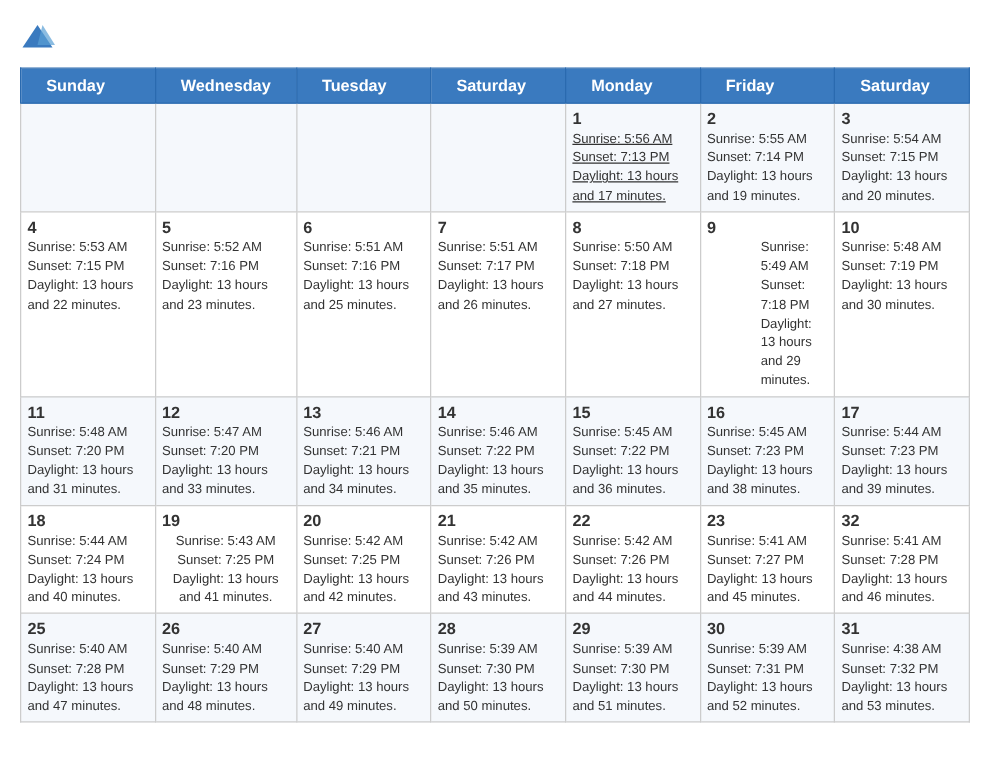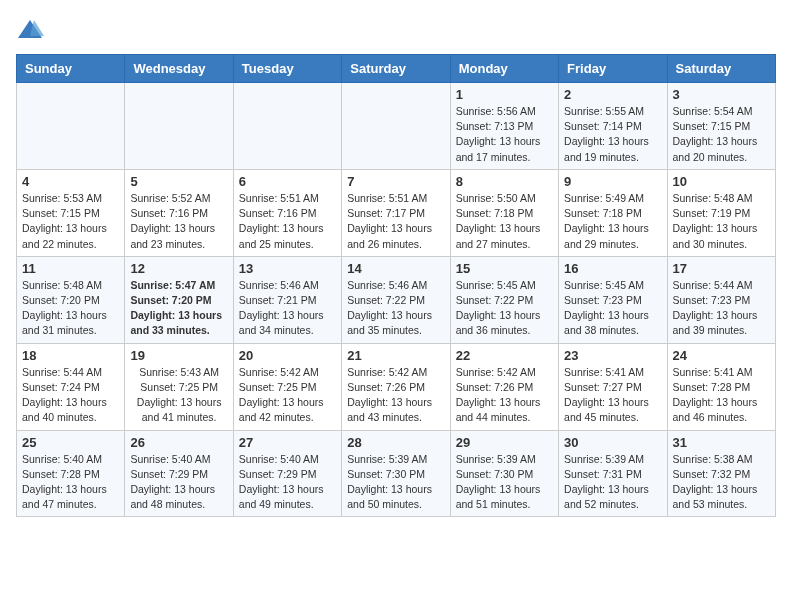--- a/index.html
+++ b/index.html
@@ -54,21 +54,21 @@
     }
     .calendar {
       width: 100%;
       border-collapse: collapse;
     }
     .calendar thead th {
       background-color: #3a7abf;
       color: #fff;
       font-size: 13px;
       font-weight: bold;
-      padding: 6px 8px;
+      padding: 6px 20px;
       border: 1px solid #2a6aaf;
       text-align: left;
     }
     .calendar tbody td {
       border: 1px solid #ccc;
       vertical-align: top;
       padding: 4px 5px;
       width: 108px;
       min-height: 80px;
       background: #fff;
@@ -130,21 +130,21 @@
       </tr>
   </thead>
   <tbody>
   <tr>
         <td class="empty-cell"></td>
         <td class="empty-cell"></td>
         <td class="empty-cell"></td>
         <td class="empty-cell"></td>
         <td>
           <span class="day-number">1</span>
-          <div class="day-info" style="white-space: pre-line;">Sunrise: 5:56 AM
+          <div class="day-info" style="white-space: pre-line; text-decoration: underline;">Sunrise: 5:56 AM
 Sunset: 7:13 PM
 Daylight: 13 hours
 and 17 minutes.</div>
         </td>
         <td>
           <span class="day-number">2</span>
           <div class="day-info" style="white-space: pre-line;">Sunrise: 5:55 AM
 Sunset: 7:14 PM
 Daylight: 13 hours
 and 19 minutes.</div>
@@ -188,21 +188,21 @@
         </td>
         <td>
           <span class="day-number">8</span>
           <div class="day-info" style="white-space: pre-line;">Sunrise: 5:50 AM
 Sunset: 7:18 PM
 Daylight: 13 hours
 and 27 minutes.</div>
         </td>
         <td>
           <span class="day-number">9</span>
-          <div class="day-info" style="white-space: pre-line;">Sunrise: 5:49 AM
+          <div class="day-info" style="white-space: pre-line; margin-left: 43px;">Sunrise: 5:49 AM
 Sunset: 7:18 PM
 Daylight: 13 hours
 and 29 minutes.</div>
         </td>
         <td>
           <span class="day-number">10</span>
           <div class="day-info" style="white-space: pre-line;">Sunrise: 5:48 AM
 Sunset: 7:19 PM
 Daylight: 13 hours
 and 30 minutes.</div>
@@ -211,21 +211,21 @@
       <tr>
         <td>
           <span class="day-number">11</span>
           <div class="day-info" style="white-space: pre-line;">Sunrise: 5:48 AM
 Sunset: 7:20 PM
 Daylight: 13 hours
 and 31 minutes.</div>
         </td>
         <td>
           <span class="day-number">12</span>
-          <div class="day-info" style="white-space: pre-line; font-weight: bold;">Sunrise: 5:47 AM
+          <div class="day-info" style="white-space: pre-line;">Sunrise: 5:47 AM
 Sunset: 7:20 PM
 Daylight: 13 hours
 and 33 minutes.</div>
         </td>
         <td>
           <span class="day-number">13</span>
           <div class="day-info" style="white-space: pre-line;">Sunrise: 5:46 AM
 Sunset: 7:21 PM
 Daylight: 13 hours
 and 34 minutes.</div>
@@ -296,21 +296,21 @@
 and 44 minutes.</div>
         </td>
         <td>
           <span class="day-number">23</span>
           <div class="day-info" style="white-space: pre-line;">Sunrise: 5:41 AM
 Sunset: 7:27 PM
 Daylight: 13 hours
 and 45 minutes.</div>
         </td>
         <td>
-          <span class="day-number">24</span>
+          <span class="day-number">32</span>
           <div class="day-info" style="white-space: pre-line;">Sunrise: 5:41 AM
 Sunset: 7:28 PM
 Daylight: 13 hours
 and 46 minutes.</div>
         </td>
       </tr>
       <tr>
         <td>
           <span class="day-number">25</span>
           <div class="day-info" style="white-space: pre-line;">Sunrise: 5:40 AM
@@ -348,20 +348,20 @@
         </td>
         <td>
           <span class="day-number">30</span>
           <div class="day-info" style="white-space: pre-line;">Sunrise: 5:39 AM
 Sunset: 7:31 PM
 Daylight: 13 hours
 and 52 minutes.</div>
         </td>
         <td>
           <span class="day-number">31</span>
-          <div class="day-info" style="white-space: pre-line;">Sunrise: 5:38 AM
+          <div class="day-info" style="white-space: pre-line;">Sunrise: 4:38 AM
 Sunset: 7:32 PM
 Daylight: 13 hours
 and 53 minutes.</div>
         </td>
       </tr>
     </tbody>
 </table>
 
 </body></html>

